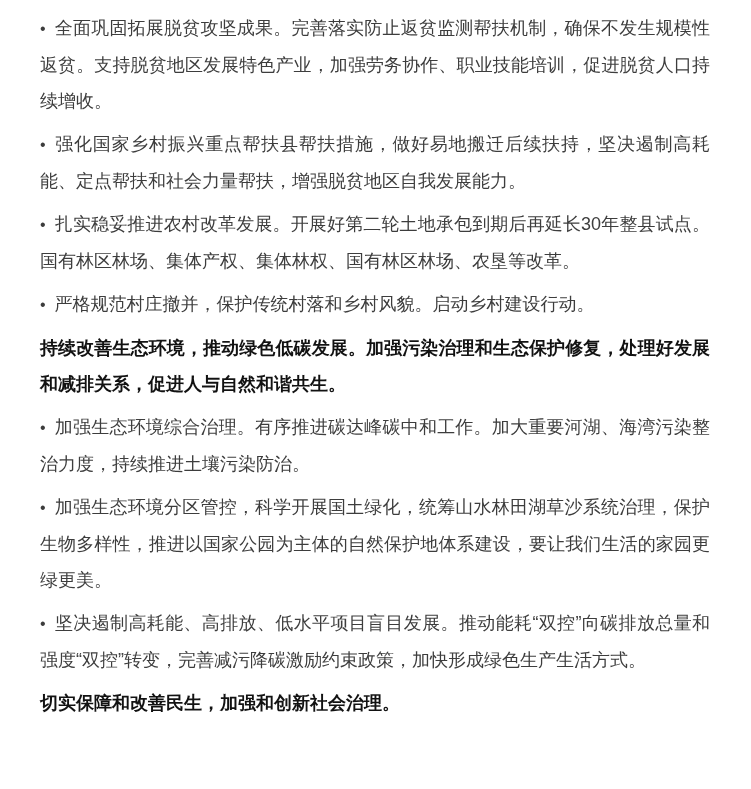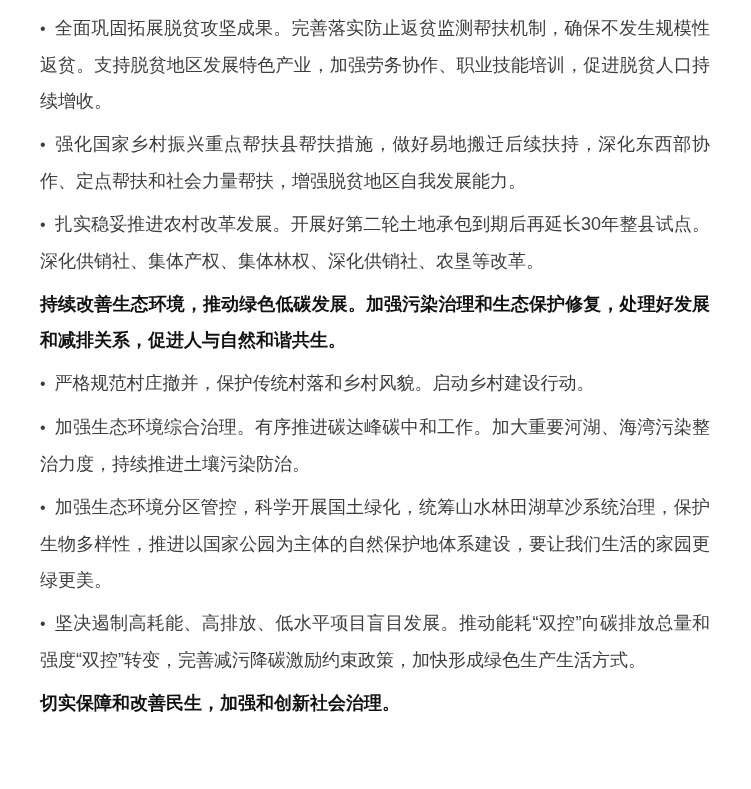--- a/index.html
+++ b/index.html
@@ -36,21 +36,21 @@
     margin-right: 9px;
     color: #3d3d3d;
     font-size: 16px;
   }
 </style>
 </head>
 <body style="background: rgb(255, 255, 255);">
 
 <div class="article" id="article-root" style="color: rgb(61, 61, 61);">
     <p class="para bulleted"><span class="bullet-marker">•</span><span>全面巩固拓展脱贫攻坚成果。完善落实防止返贫监测帮扶机制，确保不发生规模性返贫。支持脱贫地区发展特色产业，加强劳务协作、职业技能培训，促进脱贫人口持续增收。</span></p>
-    <p class="para bulleted"><span class="bullet-marker">•</span><span>强化国家乡村振兴重点帮扶县帮扶措施，做好易地搬迁后续扶持，深化东西部协作、定点帮扶和社会力量帮扶，增强脱贫地区自我发展能力。</span></p>
-    <p class="para bulleted"><span class="bullet-marker">•</span><span>扎实稳妥推进农村改革发展。开展好第二轮土地承包到期后再延长30年整县试点。深化供销社、集体产权、集体林权、深化供销社、农垦等改革。</span></p>
+    <p class="para bulleted"><span class="bullet-marker">•</span><span>强化国家乡村振兴重点帮扶县帮扶措施，做好易地搬迁后续扶持，坚决遏制高耗能、定点帮扶和社会力量帮扶，增强脱贫地区自我发展能力。</span></p>
+    <p class="para bulleted"><span class="bullet-marker">•</span><span>扎实稳妥推进农村改革发展。开展好第二轮土地承包到期后再延长30年整县试点。国有林区林场、集体产权、集体林权、国有林区林场、农垦等改革。</span></p>
+    <p class="para bulleted"><span class="bullet-marker">•</span><span>严格规范村庄撤并，保护传统村落和乡村风貌。启动乡村建设行动。</span></p>
     <p class="para heading" style="color: rgb(18, 18, 18);"><span>持续改善生态环境，推动绿色低碳发展。加强污染治理和生态保护修复，处理好发展和减排关系，促进人与自然和谐共生。</span></p>
-    <p class="para bulleted"><span class="bullet-marker">•</span><span>严格规范村庄撤并，保护传统村落和乡村风貌。启动乡村建设行动。</span></p>
     <p class="para bulleted"><span class="bullet-marker">•</span><span>加强生态环境综合治理。有序推进碳达峰碳中和工作。加大重要河湖、海湾污染整治力度，持续推进土壤污染防治。</span></p>
     <p class="para bulleted"><span class="bullet-marker">•</span><span>加强生态环境分区管控，科学开展国土绿化，统筹山水林田湖草沙系统治理，保护生物多样性，推进以国家公园为主体的自然保护地体系建设，要让我们生活的家园更绿更美。</span></p>
     <p class="para bulleted"><span class="bullet-marker">•</span><span>坚决遏制高耗能、高排放、低水平项目盲目发展。推动能耗“双控”向碳排放总量和强度“双控”转变，完善减污降碳激励约束政策，加快形成绿色生产生活方式。</span></p>
     <p class="para heading" style="color: rgb(18, 18, 18);"><span>切实保障和改善民生，加强和创新社会治理。</span></p>
   </div>
 
 </body></html>

